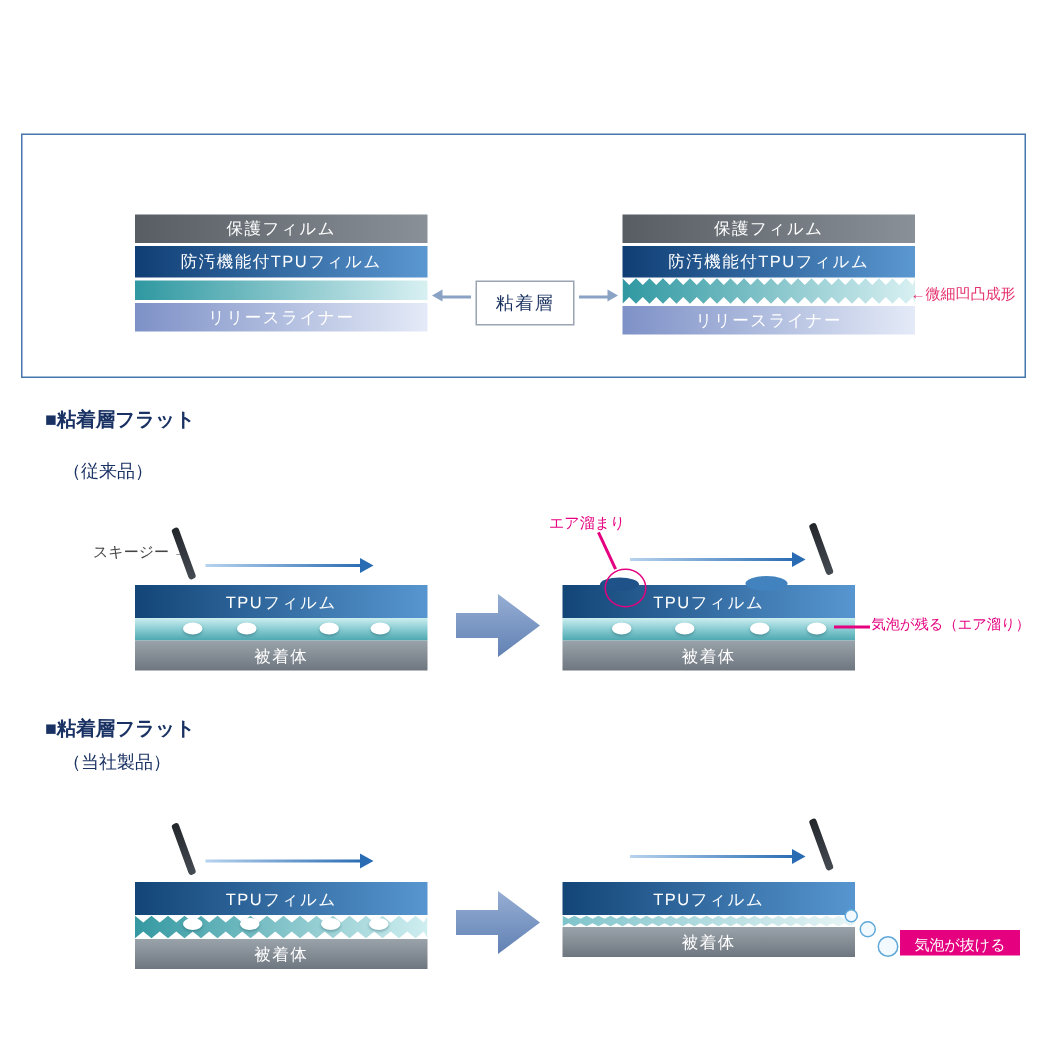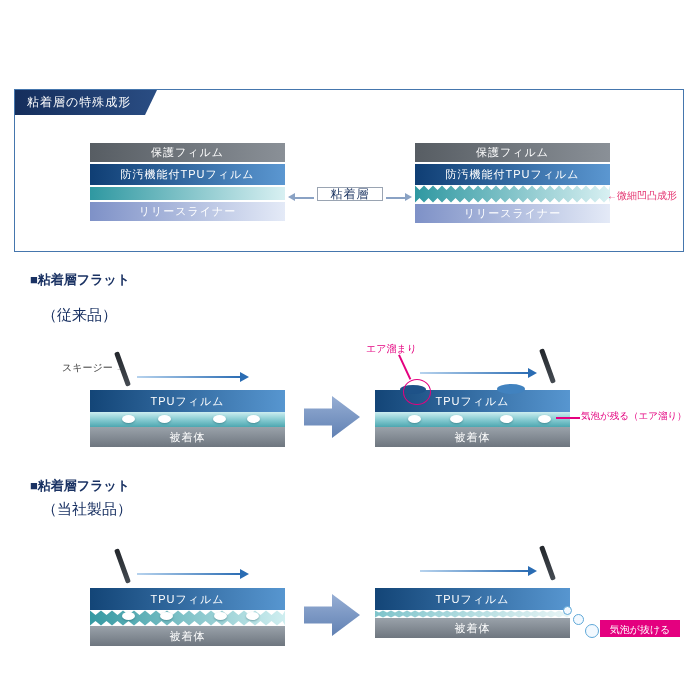--- a/index.html
+++ b/index.html
@@ -24,21 +24,21 @@
   .bar{display:flex;align-items:center;justify-content:center}
   .bar span{color:#fff;font-size:11px;letter-spacing:1px;white-space:nowrap}
   .protect{background:linear-gradient(90deg,#575d63,#8a9097)}
   .tpu{background:linear-gradient(90deg,#0f3e74,#5b97d1)}
   .adh-flat{background:linear-gradient(90deg,#2f98a1,#d8f0f2)}
   .liner{background:linear-gradient(90deg,#7e91c7,#e4eaf7)}
   .film{background:linear-gradient(90deg,#134577,#5796d0)}
   .adh-row{background:linear-gradient(180deg,#cdeef0 0%,#8ecfd5 45%,#4da7b0 100%)}
   .substrate{background:linear-gradient(180deg,#9aa2aa,#6e767f)}
 
-  .center-label{left:317px;top:187px;width:66px;height:14px;border:1px solid #9aa4b2;background:#fff;
+  .center-label{left:317px;top:187px;width:66px;height:30px;border:1px solid #9aa4b2;background:#fff;
     display:flex;align-items:center;justify-content:center}
   .center-label span{color:#17305e;font-size:12px;letter-spacing:1px}
 
   
   .sarrow{height:9px;width:26px}
   .sarrow .line{position:absolute;top:3.5px;height:2px;background:#8aa2c4}
   .sarrow.left .line{left:6px;right:0}
   .sarrow.left .head{position:absolute;left:0;top:0;width:0;height:0;
     border-right:7px solid #8aa2c4;border-top:4.5px solid transparent;border-bottom:4.5px solid transparent}
   .sarrow.right .line{left:0;right:6px}
@@ -53,21 +53,21 @@
     border-left:9px solid #2a6cb3;border-top:5px solid transparent;border-bottom:5px solid transparent}
 
   
   .blockarrow{width:56px;height:42px;background:linear-gradient(180deg,#96aed4,#6181b3);
     clip-path:polygon(0 30%,50% 30%,50% 0,100% 50%,50% 100%,50% 70%,0 70%)}
 
   .squeegee{width:5px;height:36px;border-radius:2px;transform:rotate(-20deg);
     background:linear-gradient(180deg,#23272c,#454b52)}
 
   .sec-head{color:#1a3263;font-weight:bold;font-size:13px;white-space:nowrap}
-  .sec-sub{color:#1a3263;font-size:15px;white-space:nowrap}
+  .sec-sub{color:#1a3263;font-size:12px;white-space:nowrap}
   .small-gray{color:#444;font-size:10px;white-space:nowrap}
 
   .bubble{width:13px;height:8px;background:#fff;border-radius:50%;
     box-shadow:0 1px 2px rgba(20,80,90,.4);z-index:5}
   .bump{border-radius:50%;z-index:1}
   .bump-a{background:#1e5288}
   .bump-b{background:#4182bf}
 
   .magenta{color:#e4007f;font-size:10px;white-space:nowrap}
   .m-line{background:#e4007f}
@@ -79,23 +79,20 @@
 
   svg.zigzag{display:block}
 </style>
 </head>
 <body>
 
 <div class="canvas">
 
 
   <div class="abs struct-box"></div>
-  <div class="abs box-label">
-    <span>粘着層の特殊成形</span>
-  </div>
 
   <div class="abs bar protect" style="left:90px;top:143px;width:195px;height:19px">
     <span>保護フィルム</span>
   </div>
   <div class="abs bar tpu" style="left:90px;top:164px;width:195px;height:21px">
     <span>防汚機能付TPUフィルム</span>
   </div>
   <div class="abs adh-flat" style="left:90px;top:187px;width:195px;height:13px"></div>
   <div class="abs bar liner" style="left:90px;top:202px;width:195px;height:19px">
     <span>リリースライナー</span>

